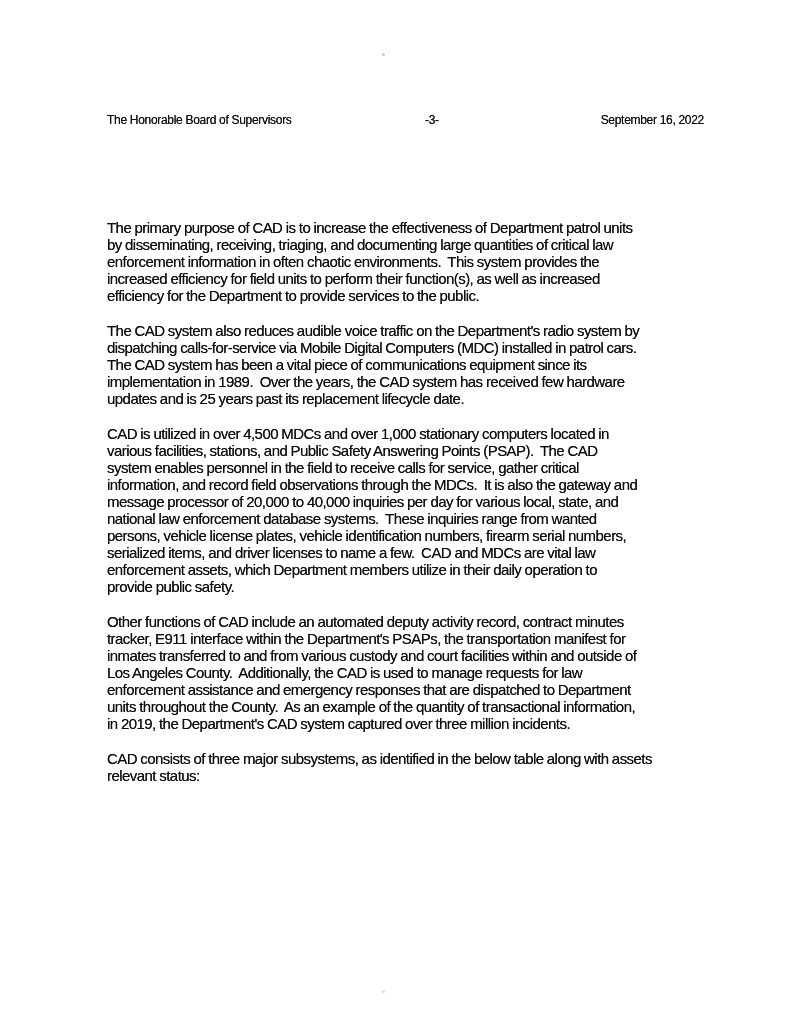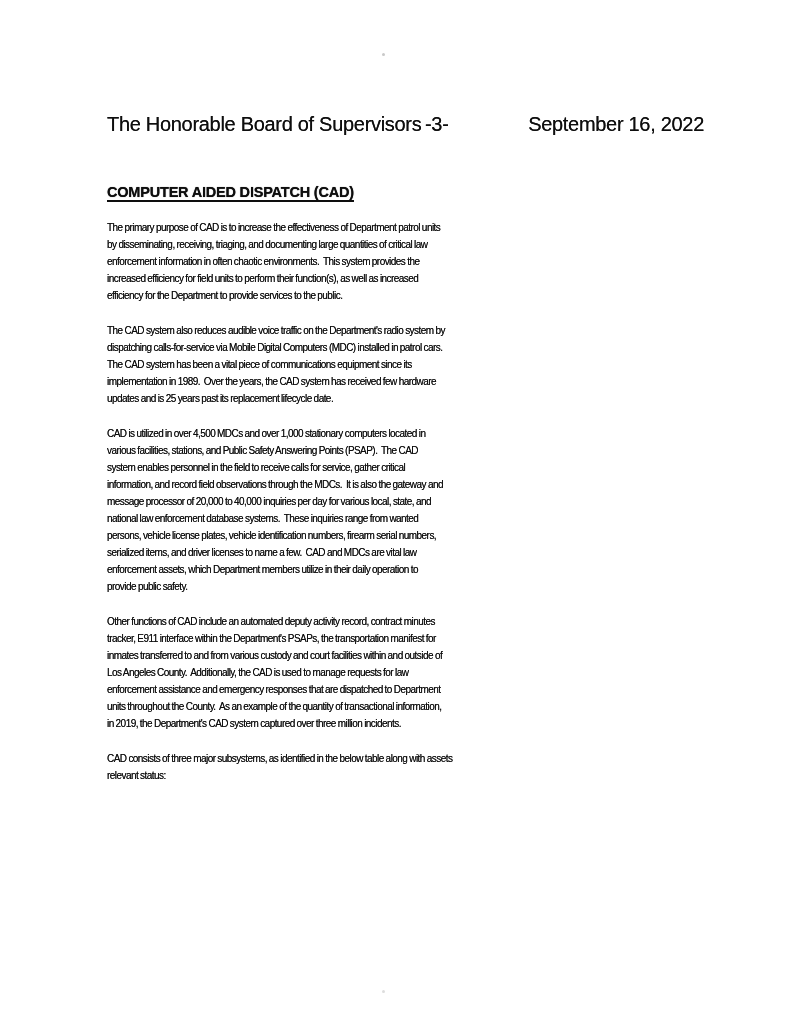--- a/index.html
+++ b/index.html
@@ -25,21 +25,21 @@
   }
   .dot-top    { left: 382px; top: 53px;  background: #c9c9c9; }
   .dot-bottom { left: 382px; top: 990px; background: #dddddd; }
 
   .hdr {
     position: absolute;
     left: 107px;
     top: 113px;
     width: 597px;
     height: 18px;
-    font-size: 20px;
+    font-size: 12px;
     letter-spacing: -0.3px;
     text-shadow: 0 0 0.6px rgba(0,0,0,0.8);
   }
   .hdr-left   { position: absolute; left: 0; top: 0; white-space: nowrap; }
   .hdr-center { position: absolute; left: 318px; top: 0; white-space: nowrap; }
   .hdr-right  { position: absolute; right: 0; top: 0; white-space: nowrap; }
 
   .heading {
     position: absolute;
     left: 107px;
@@ -56,42 +56,41 @@
   }
 
   .bodytext {
     position: absolute;
     left: 107px;
     top: 219px;
     width: 689px;
   }
   .para {
     margin: 0 0 18px 0;
-    font-size: 10px;
+    font-size: 15px;
     line-height: 17px;
     letter-spacing: -0.55px;
     word-spacing: -0.3px;
     white-space: pre-wrap;
     text-shadow: 0 0 0.6px rgba(0,0,0,0.75);
   }
 </style>
 </head>
 <body>
 
 <div class="page">
 
   <span class="dot dot-top"></span>
 
   <header class="hdr">
     <span class="hdr-left">The Honorable Board of Supervisors</span>
     <span class="hdr-center">-3-</span>
     <span class="hdr-right">September 16, 2022</span>
   </header>
 
-  <h1 class="heading">COMPUTER AIDED DISPATCH (CAD)</h1>
 
   <main class="bodytext">
     <p class="para">The primary purpose of CAD is to increase the effectiveness of Department patrol units
 by disseminating, receiving, triaging, and documenting large quantities of critical law
 enforcement information in often chaotic environments.  This system provides the
 increased efficiency for field units to perform their function(s), as well as increased
 efficiency for the Department to provide services to the public.</p>
     <p class="para">The CAD system also reduces audible voice traffic on the Department's radio system by
 dispatching calls-for-service via Mobile Digital Computers (MDC) installed in patrol cars.
 The CAD system has been a vital piece of communications equipment since its

